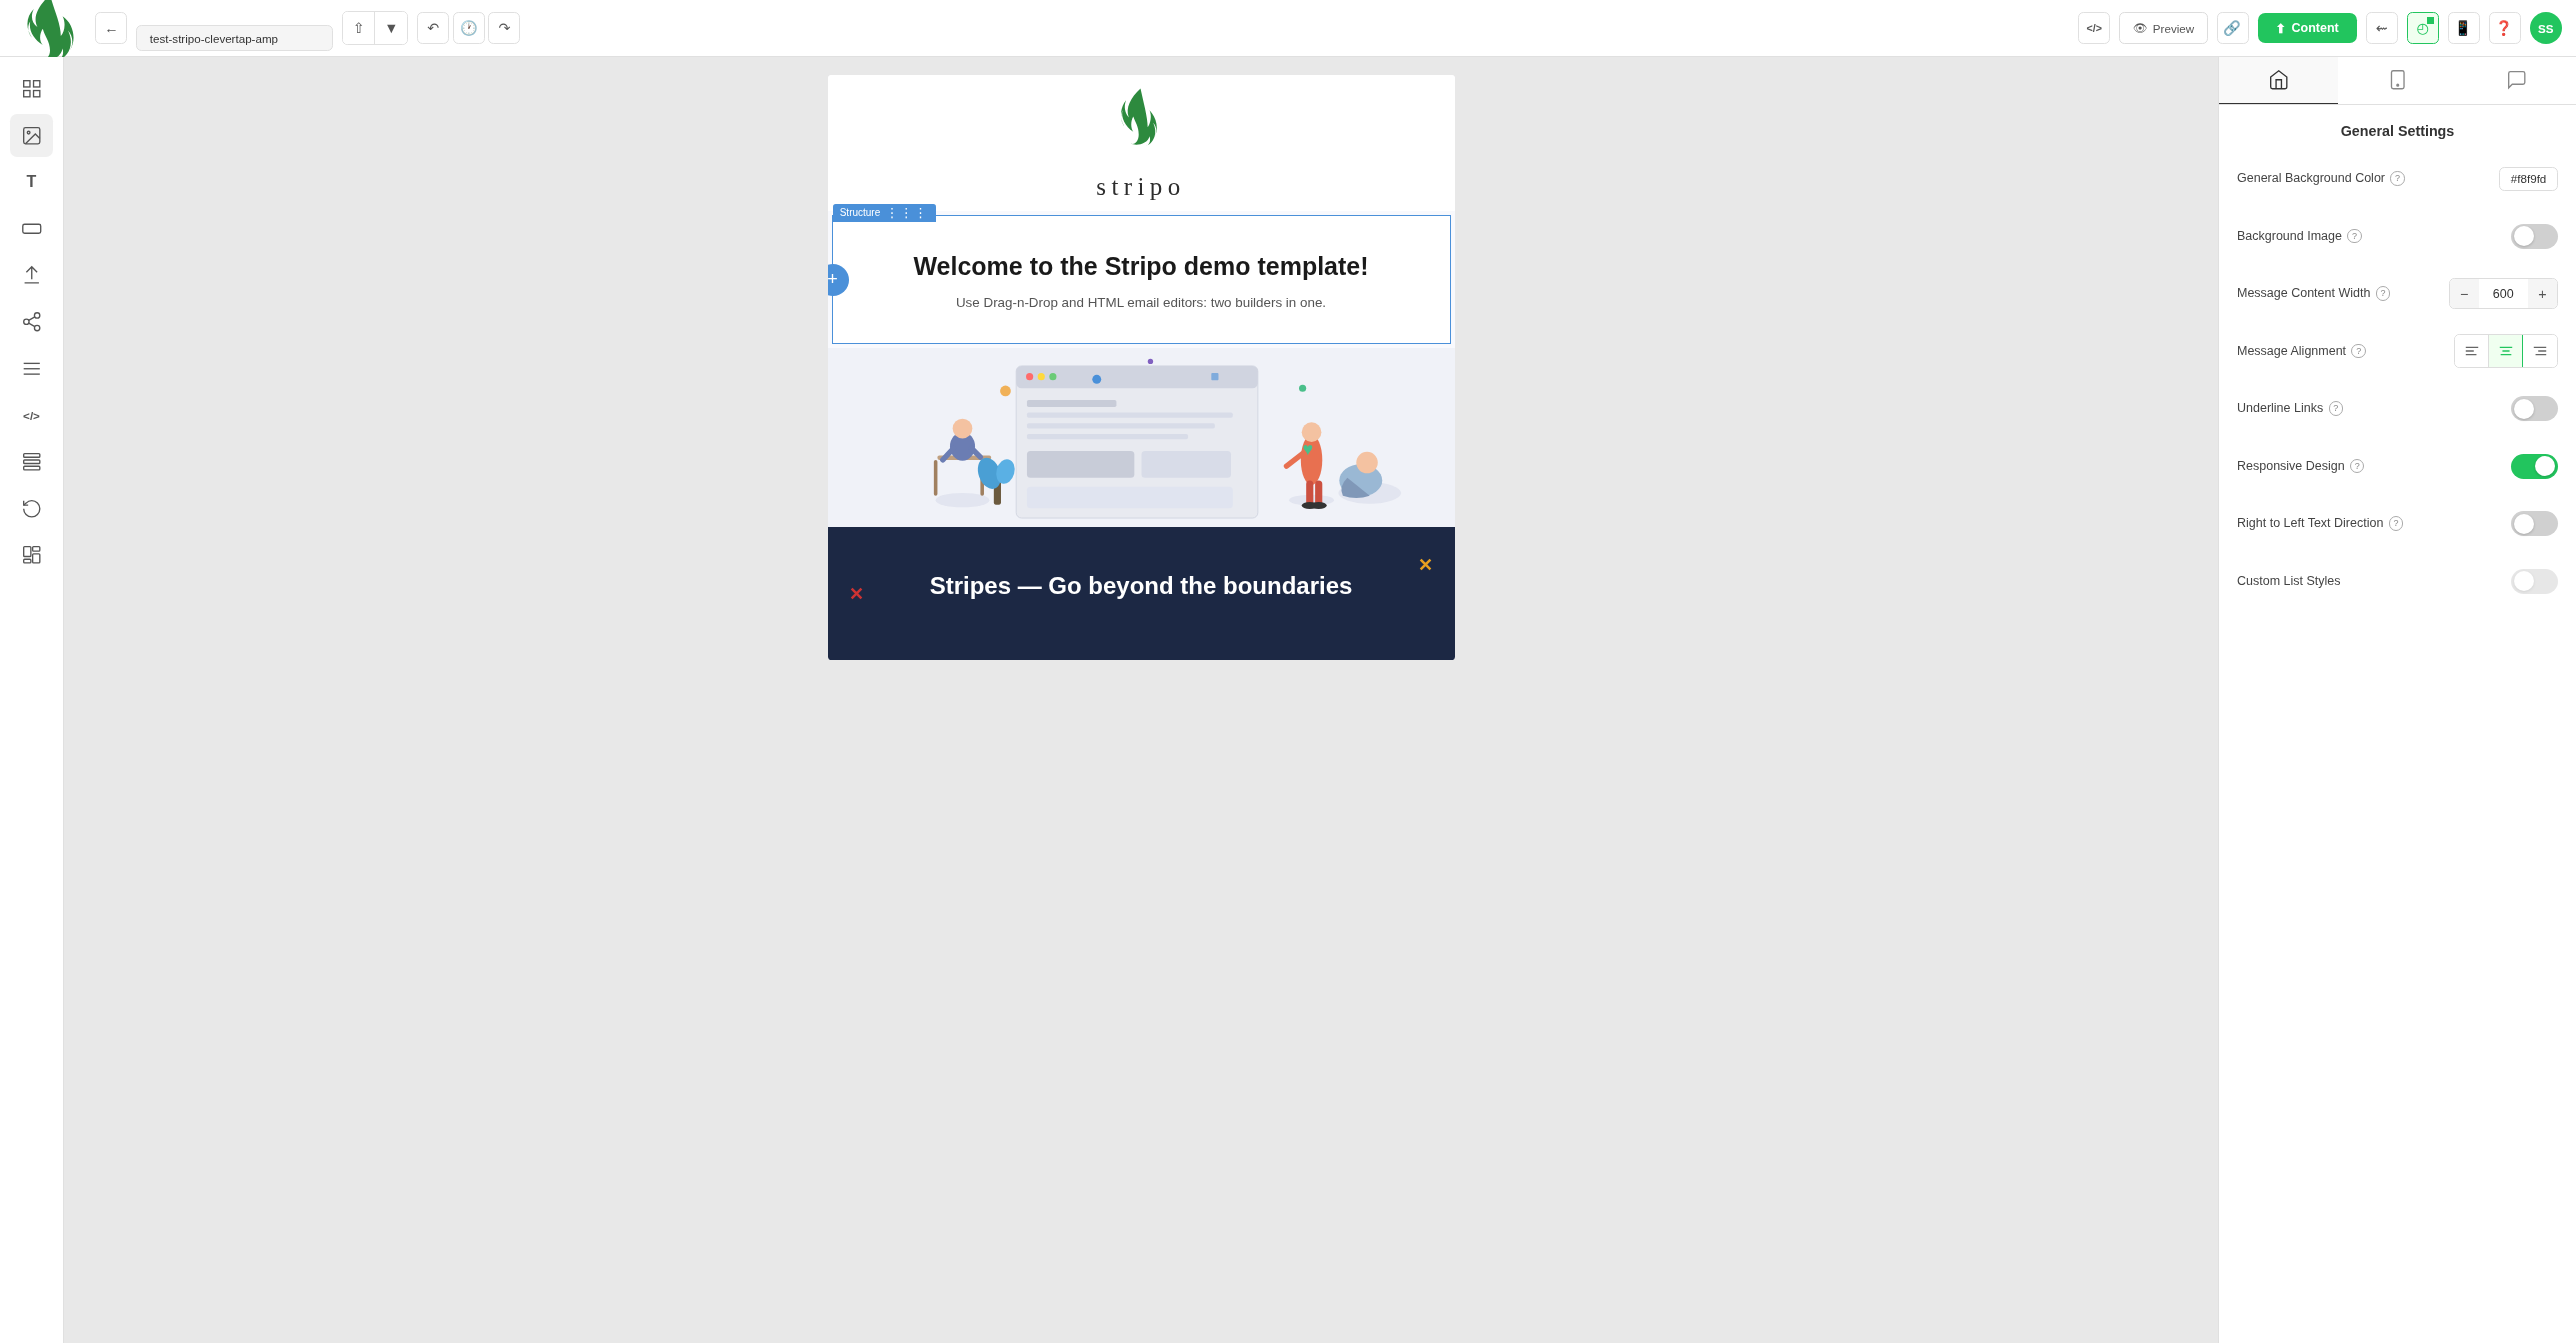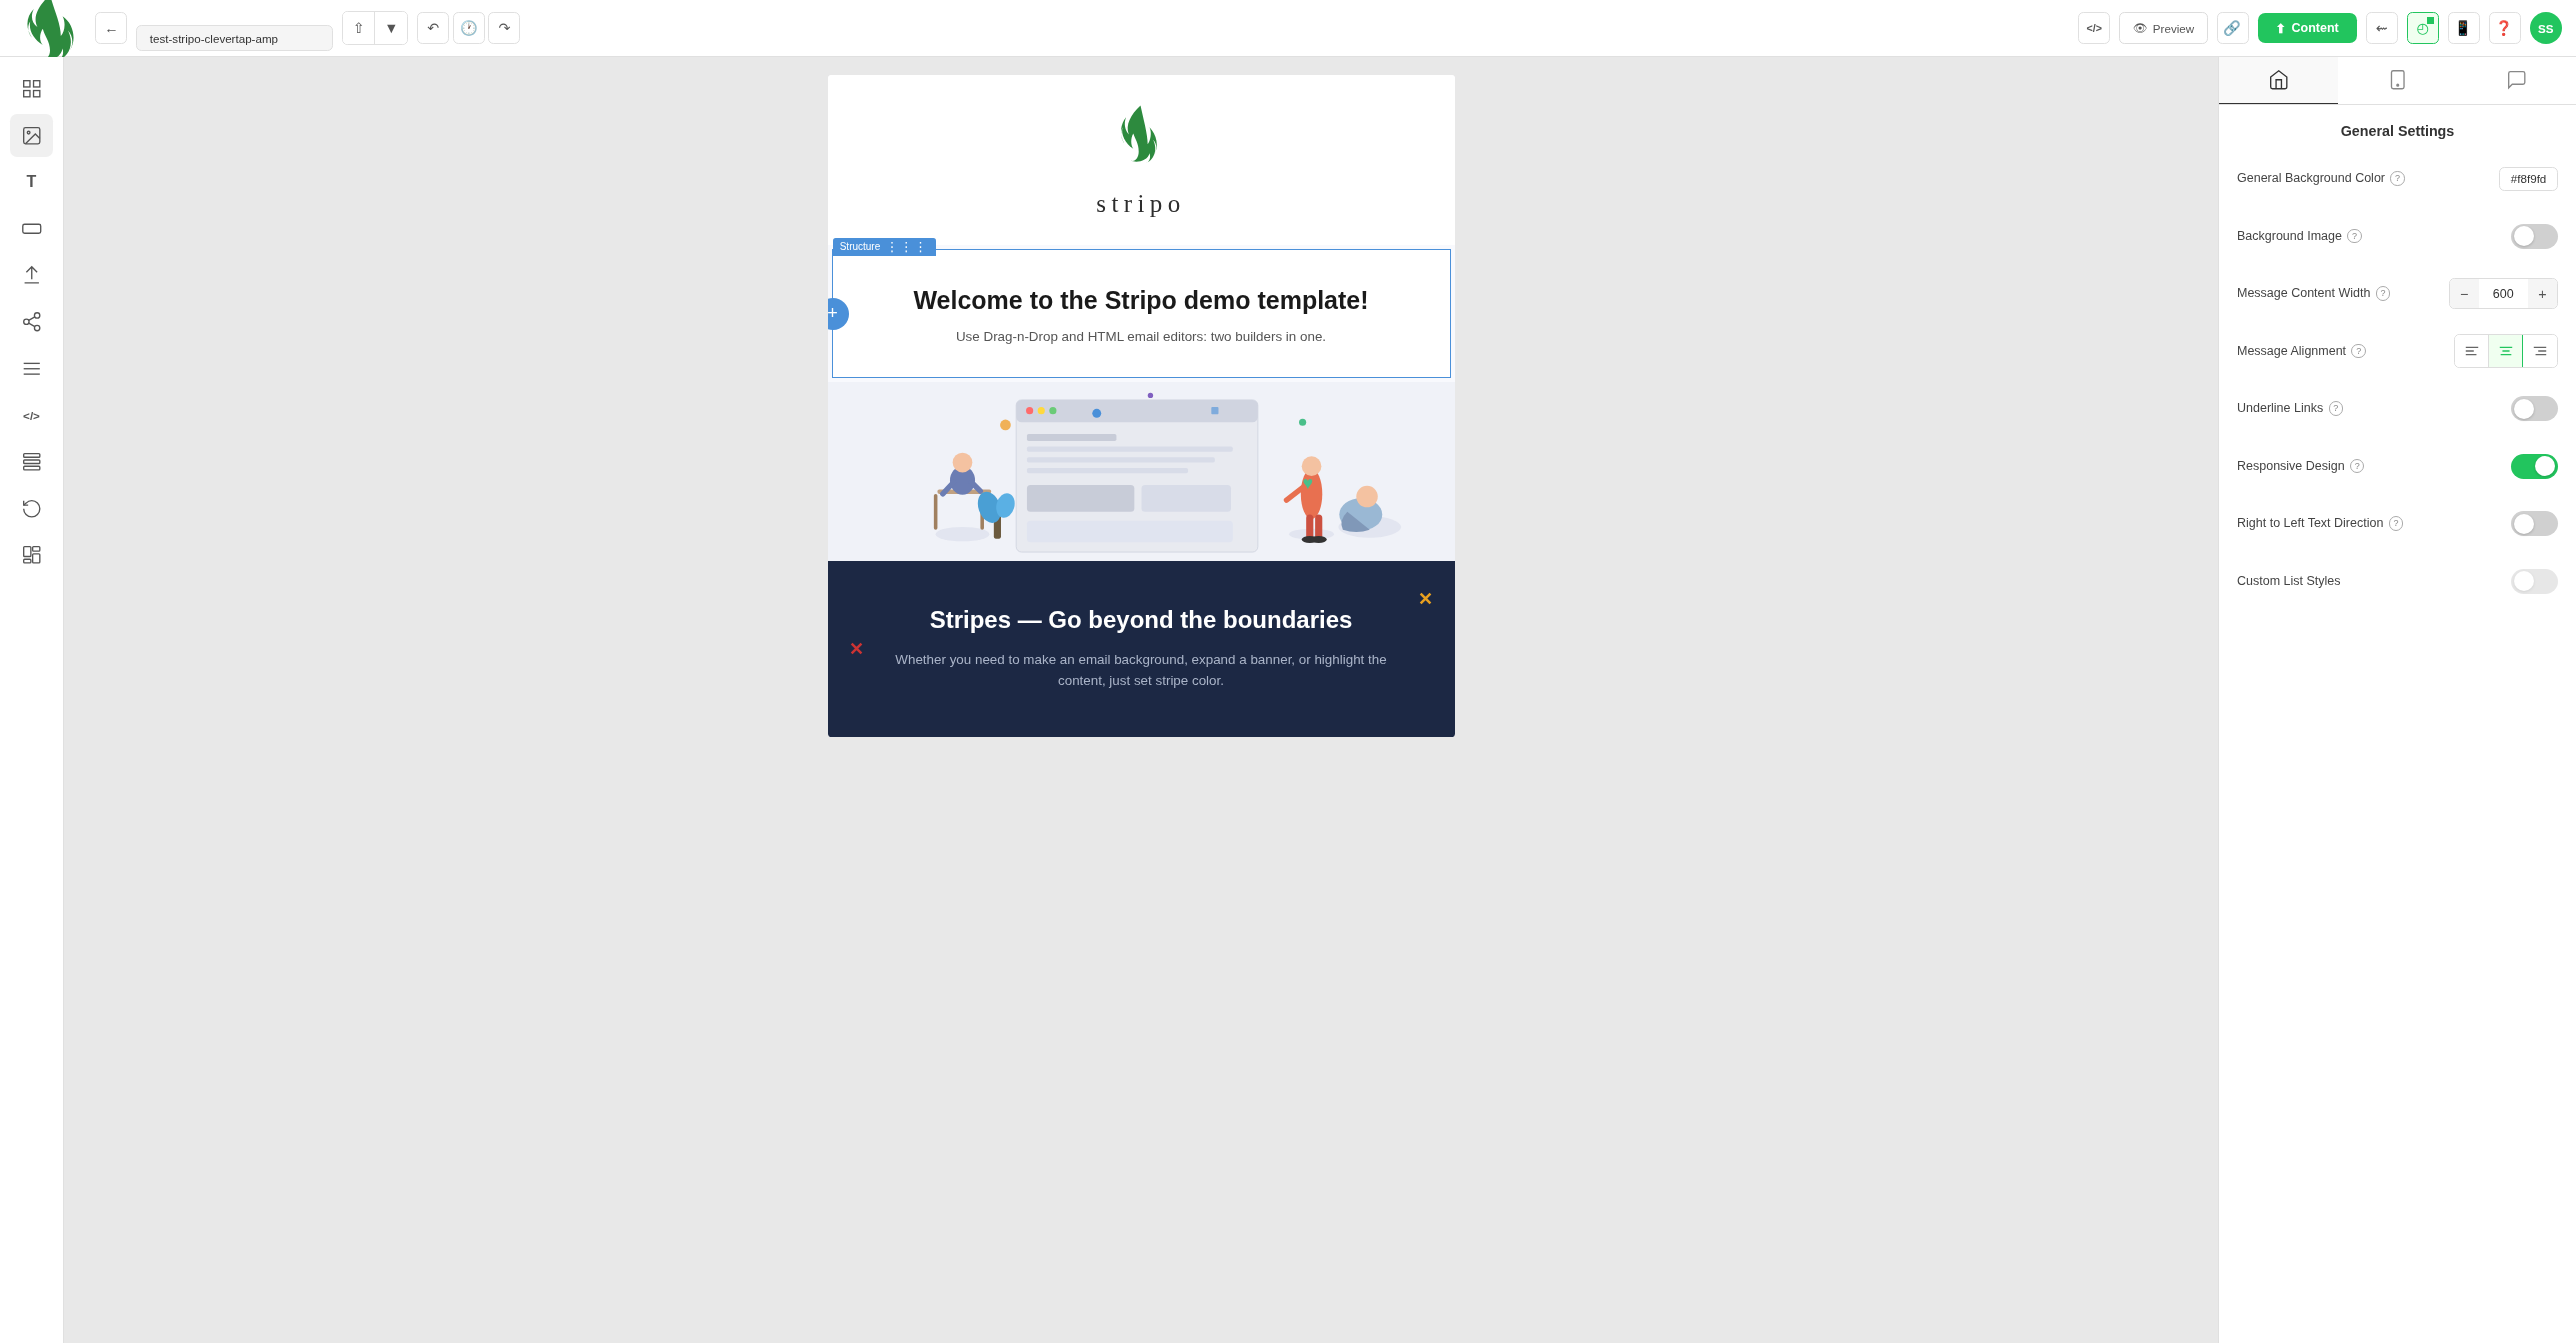--- a/index.html
+++ b/index.html
@@ -26,21 +26,21 @@
     .left-sidebar { width: 64px; background: #fff; border-right: 0.9px solid #e0e0e0; display: flex; flex-direction: column; align-items: center; padding: 10.7px 0; gap: 3.6px; }
     .sidebar-icon { width: 43px; height: 43px; border-radius: 7.2px; display: flex; align-items: center; justify-content: center; cursor: pointer; color: #666; font-size: 18px; }
     .sidebar-icon.active { background: #f0f0f0; }
 
     
     .canvas-area { flex: 1; background: #e8e8e8; overflow: auto; display: flex; justify-content: center; padding: 18px; position: relative; }
     .canvas-content { width: 627px; min-height: 627px; }
 
     
     .email-preview { background: #f8f9fd; border-radius: 3.6px; overflow: hidden; }
-    .email-logo-area { background: #fff; display: flex; justify-content: center; padding: 27px; }
+    .email-logo-area { background: #fff; display: flex; justify-content: center; padding: 10px; }
 
     .structure-block { border: 1.8px solid #4a90d9; background: #fff; position: relative; margin: 0; }
     .structure-label { position: absolute; top: -12.5px; left: 0; background: #4a90d9; color: #fff; font-size: 10px; padding: 1.8px 7.2px; border-radius: 2.7px 2.7px 0 0; display: flex; align-items: center; gap: 5.4px; }
     .structure-dots { font-size: 12.5px; letter-spacing: 1.8px; }
     .add-block-btn { position: absolute; left: -16px; top: 50%; transform: translateY(-50%); width: 32px; height: 32px; background: #4a90d9; border-radius: 50%; color: #fff; display: flex; align-items: center; justify-content: center; cursor: pointer; font-size: 18px; font-weight: 300; z-index: 10; }
 
     .welcome-block { padding: 36px 54px 33px; text-align: center; }
     .welcome-title { font-size: 25px; font-weight: 700; color: #1a1a1a; margin-bottom: 14.3px; }
     .welcome-subtitle { font-size: 13.4px; color: #555; }
 
@@ -301,21 +301,20 @@
             <rect x="378" y="28" width="8" height="8" rx="1" fill="#4a90d9" opacity="0.6"></rect>
 
             <text x="480" y="120" font-size="20" fill="#4abf8a">♥</text>
           </svg>
         </div>
 
         <div class="dark-section">
           <div class="x-mark-left">✕</div>
           <div class="x-mark-right">✕</div>
           <div class="dark-title">Stripes — Go beyond the boundaries</div>
-          <div class="dark-subtitle">Whether you need to make an email background, expand a banner, or highlight the content, just set stripe color.</div>
         </div>
 
       </div>
     </div>
   </div>
 
   <div class="right-panel">
 
     <div class="right-panel-tabs">
       <div class="panel-tab active">

